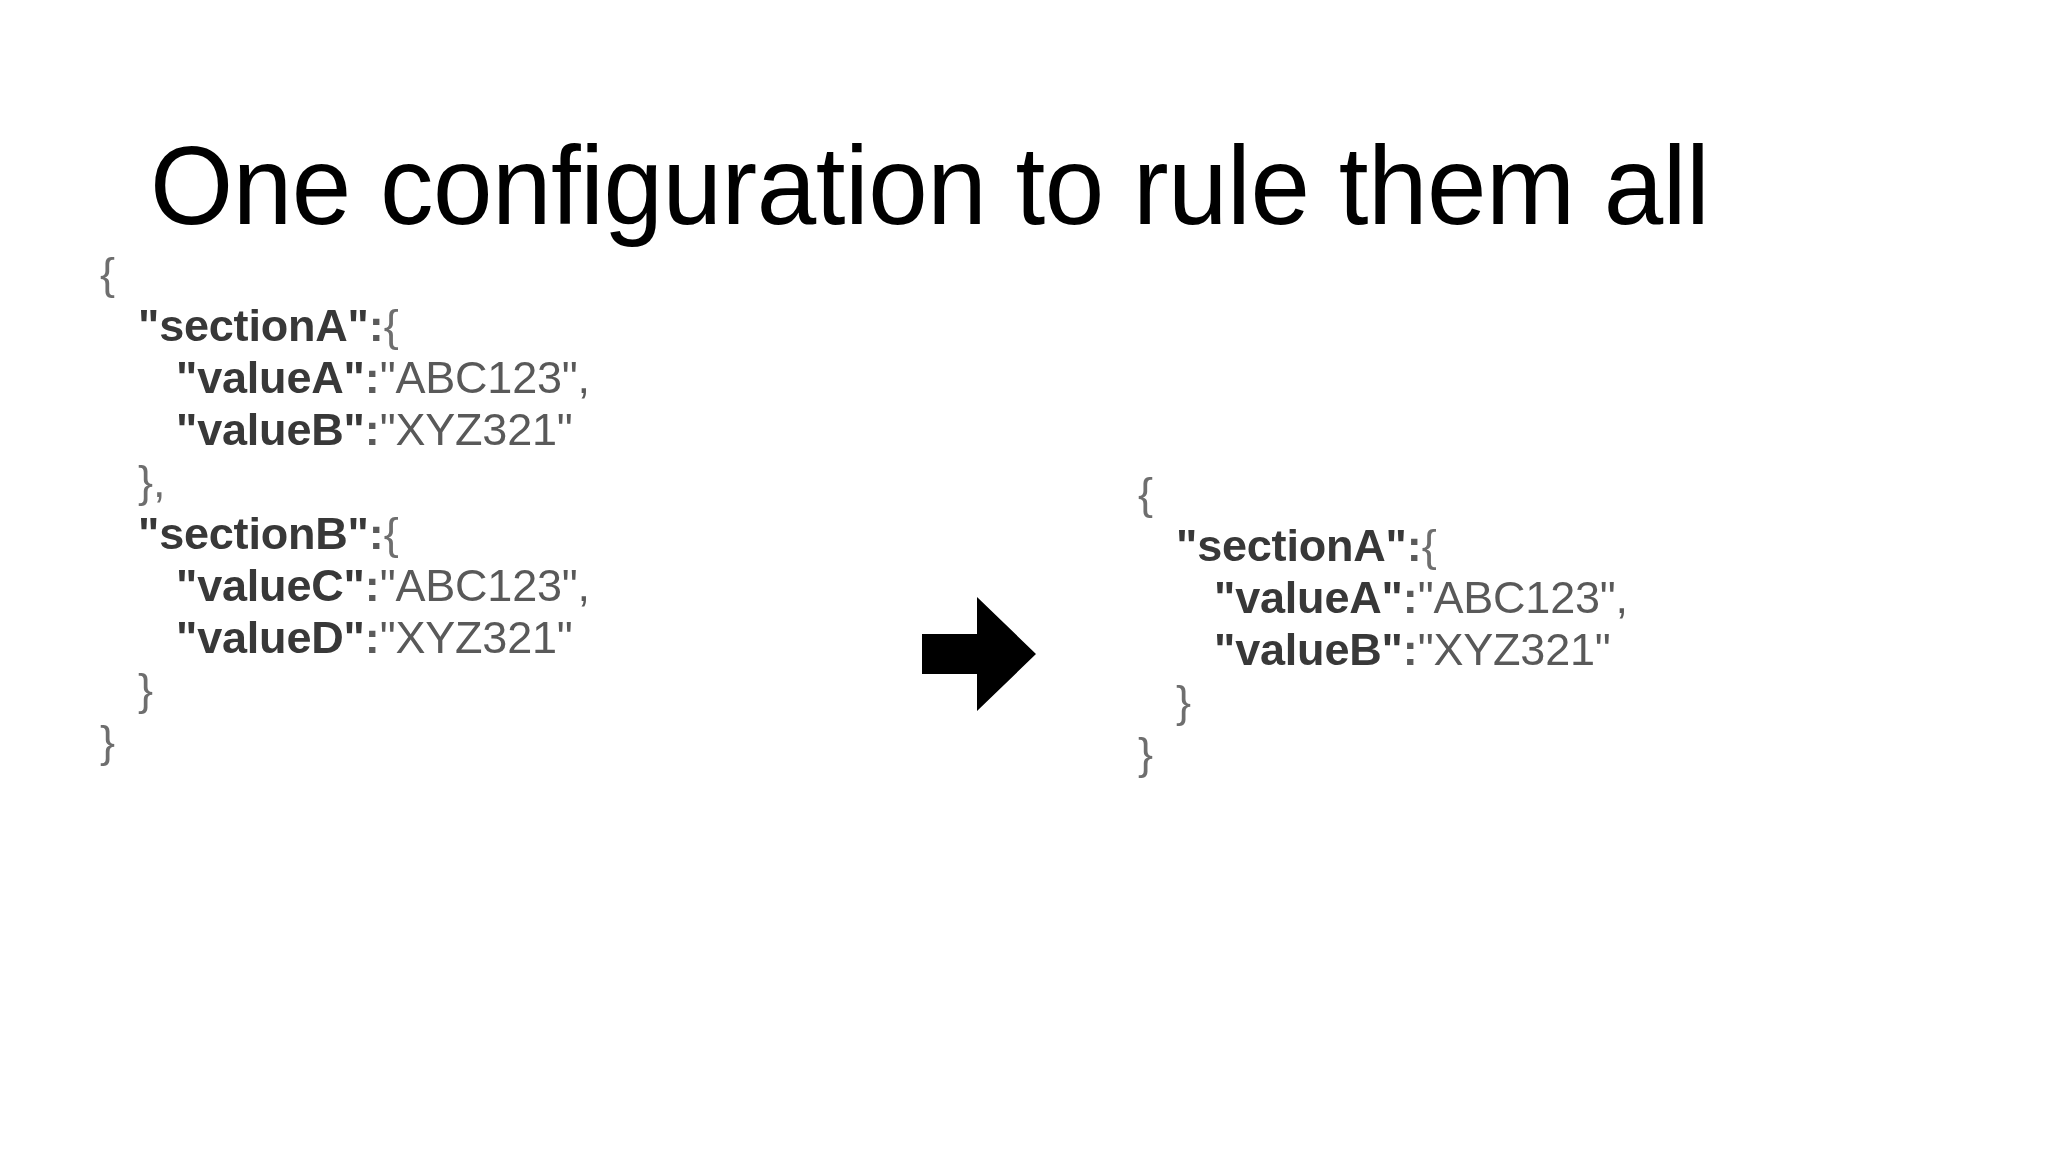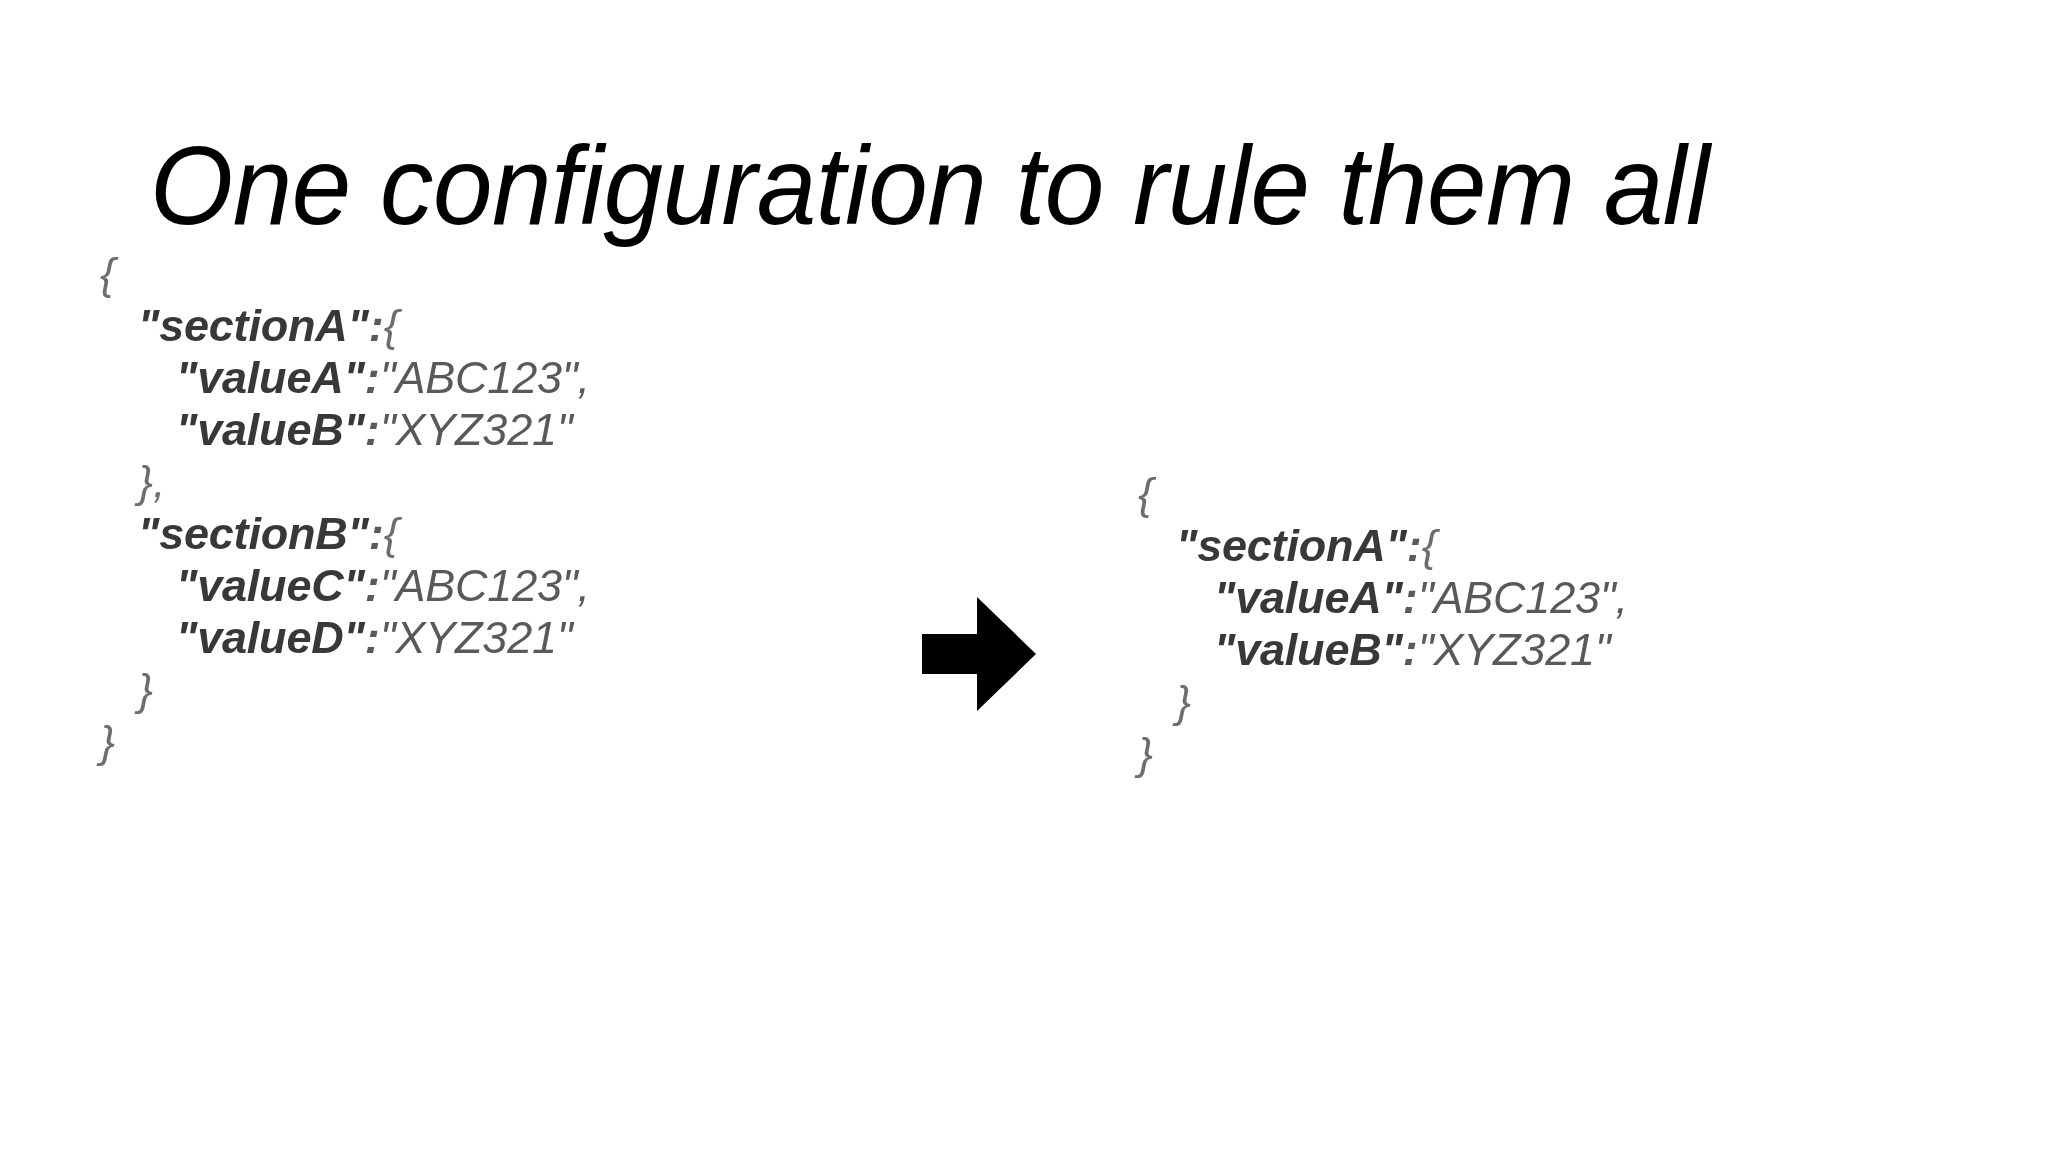--- a/index.html
+++ b/index.html
@@ -16,21 +16,20 @@
     position: relative;
   }
 
   #slide {
     position: absolute;
     left: 0;
     top: 0;
     width: 2048px;
     height: 1152px;
     background: #ffffff;
-    font-style: italic;
   }
 
   
   #slide-title {
     position: absolute;
     left: 150px;
     top: 52px;
     width: 1760px;
     font-family: "Liberation Sans", "DejaVu Sans", sans-serif;
     font-size: 112px;

